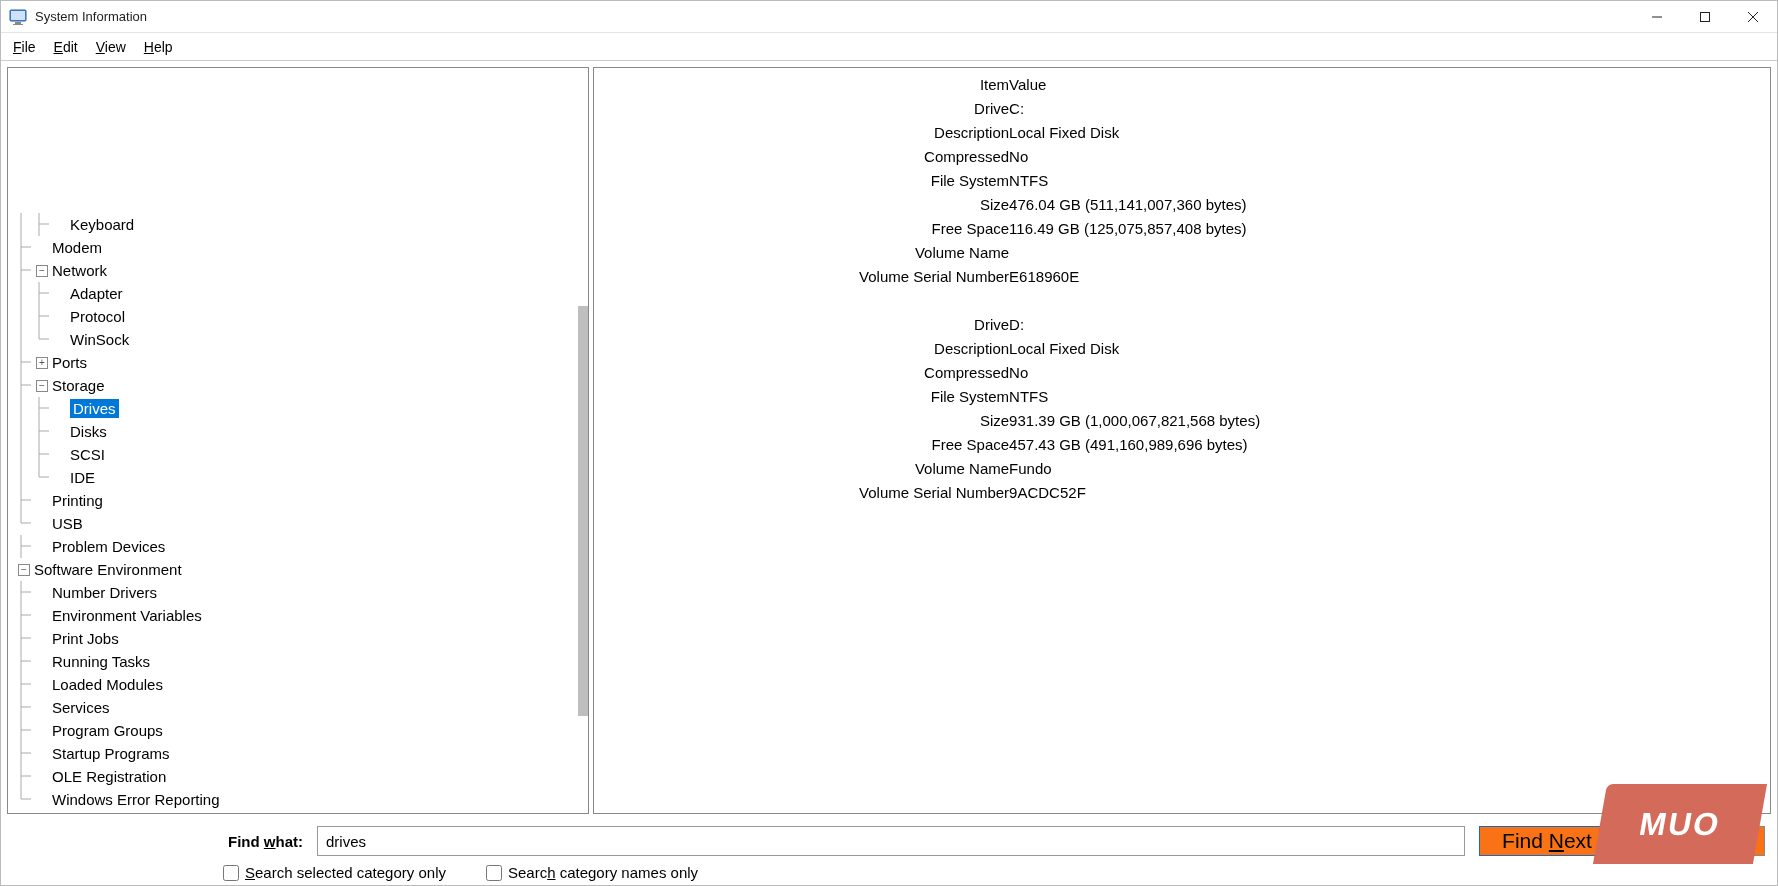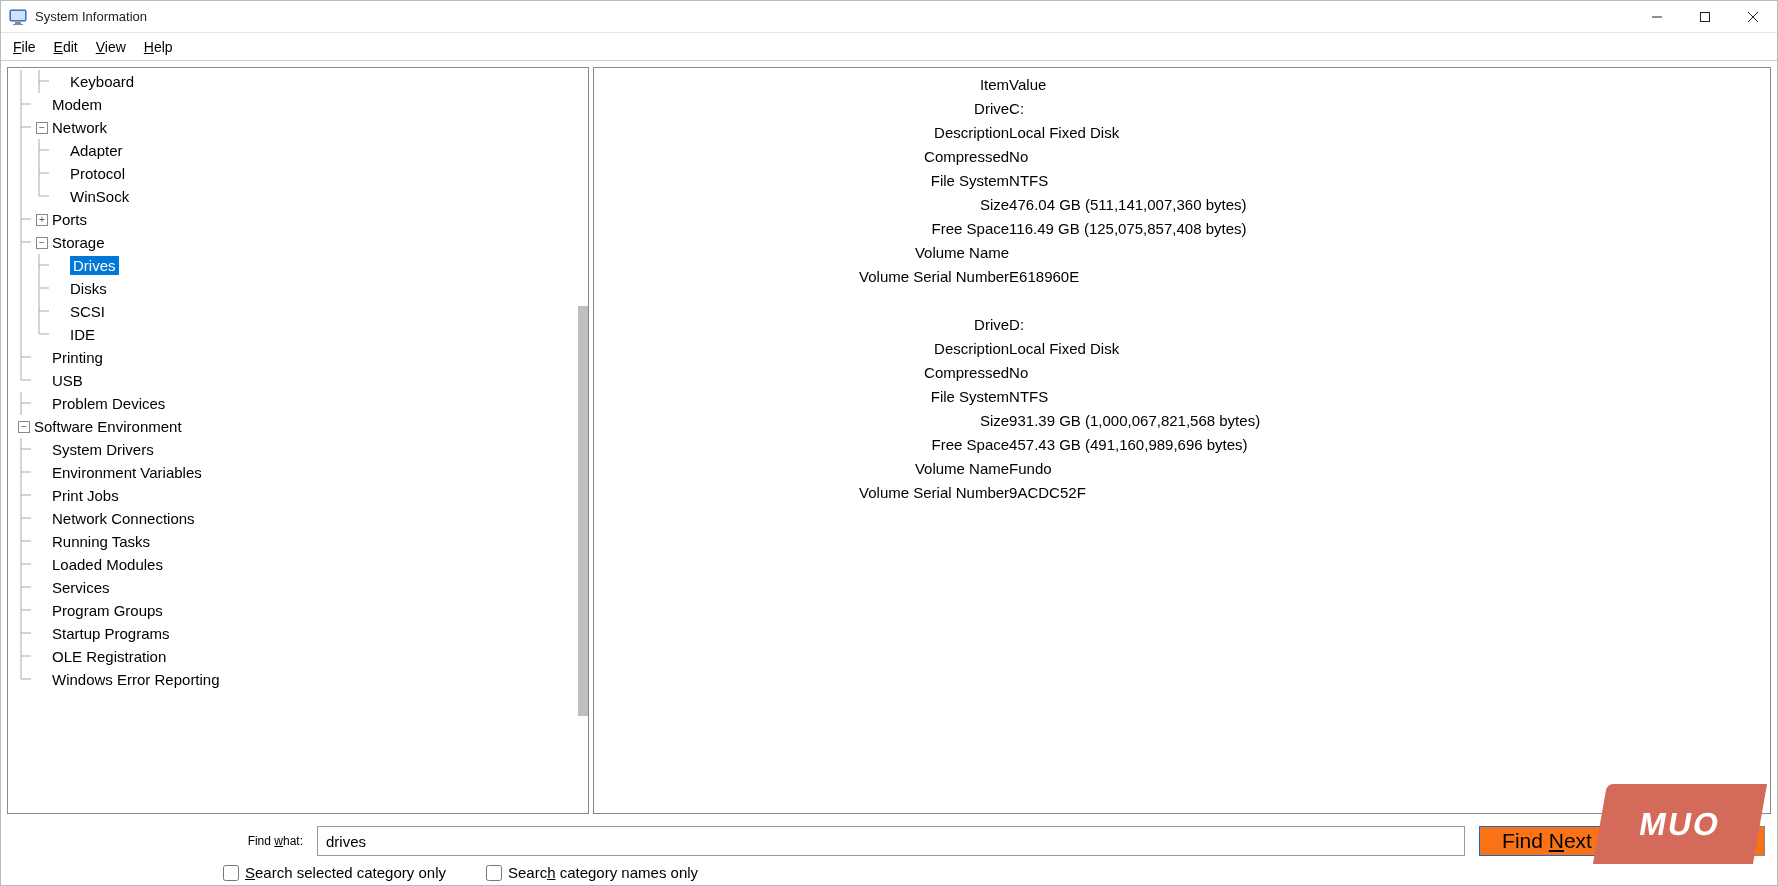--- a/index.html
+++ b/index.html
@@ -56,21 +56,21 @@
     padding: 6px;
     gap: 4px;
     overflow: hidden;
   }
   .pane-left, .pane-right {
     border: 1px solid #888;
     background: #fff;
     overflow: hidden;
     position: relative;
   }
-  .pane-left { width: 33%; display: flex; }
+  .pane-left { width: 33%; display: flex; align-items: flex-end; }
   .pane-right { flex: 1; display: flex; }
 
   .tree {
     flex: 1;
     overflow-y: auto;
     padding: 2px 0;
     font-size: 15px;
     white-space: nowrap;
   }
   .tree-item {
@@ -109,21 +109,21 @@
   .detail-row { display: flex; height: 24px; align-items: center; }
   .detail-key { width: 405px; text-align: right; }
   .detail-val { flex: 1; }
 
   .find-bar {
     padding: 6px 12px 4px;
     background: #fff;
     display: flex; flex-direction: column; gap: 8px;
   }
   .find-row1 { display: flex; align-items: center; gap: 14px; }
-  .find-label { width: 290px; text-align: right; font-size: 12px; }
+  .find-label { width: 290px; text-align: right; font-size: 15px; font-weight: bold; }
   .find-label .accel { text-decoration: underline; }
   .find-input {
     flex: 1;
     height: 30px;
     border: 1px solid #999;
     padding: 0 8px;
     font-size: 15px;
     font-family: inherit;
   }
   .btn {
@@ -364,51 +364,41 @@
             <span class="tree-label">Software Environment</span>
           </div>
           <div class="tree-item">
             <span style="display: inline-block; width: 24px; height: 23px; position: relative;">
               <svg width="24" height="23" style="position:absolute;left:0;top:0">
                 <line x1="9" y1="0" x2="9" y2="23" stroke="#aaa"></line>
                 <line x1="9" y1="11" x2="19" y2="11" stroke="#aaa"></line>
               </svg>
             </span>
             <span class="tree-toggle"></span>
-            <span class="tree-label">System Drivers</span>
+            <span class="tree-label">Number Drivers</span>
           </div>
           <div class="tree-item">
             <span style="display: inline-block; width: 24px; height: 23px; position: relative;">
               <svg width="24" height="23" style="position:absolute;left:0;top:0">
                 <line x1="9" y1="0" x2="9" y2="23" stroke="#aaa"></line>
                 <line x1="9" y1="11" x2="19" y2="11" stroke="#aaa"></line>
               </svg>
             </span>
             <span class="tree-toggle"></span>
             <span class="tree-label">Environment Variables</span>
           </div>
           <div class="tree-item">
             <span style="display: inline-block; width: 24px; height: 23px; position: relative;">
               <svg width="24" height="23" style="position:absolute;left:0;top:0">
                 <line x1="9" y1="0" x2="9" y2="23" stroke="#aaa"></line>
                 <line x1="9" y1="11" x2="19" y2="11" stroke="#aaa"></line>
               </svg>
             </span>
             <span class="tree-toggle"></span>
             <span class="tree-label">Print Jobs</span>
-          </div>
-          <div class="tree-item">
-            <span style="display: inline-block; width: 24px; height: 23px; position: relative;">
-              <svg width="24" height="23" style="position:absolute;left:0;top:0">
-                <line x1="9" y1="0" x2="9" y2="23" stroke="#aaa"></line>
-                <line x1="9" y1="11" x2="19" y2="11" stroke="#aaa"></line>
-              </svg>
-            </span>
-            <span class="tree-toggle"></span>
-            <span class="tree-label">Network Connections</span>
           </div>
           <div class="tree-item">
             <span style="display: inline-block; width: 24px; height: 23px; position: relative;">
               <svg width="24" height="23" style="position:absolute;left:0;top:0">
                 <line x1="9" y1="0" x2="9" y2="23" stroke="#aaa"></line>
                 <line x1="9" y1="11" x2="19" y2="11" stroke="#aaa"></line>
               </svg>
             </span>
             <span class="tree-toggle"></span>
             <span class="tree-label">Running Tasks</span>

